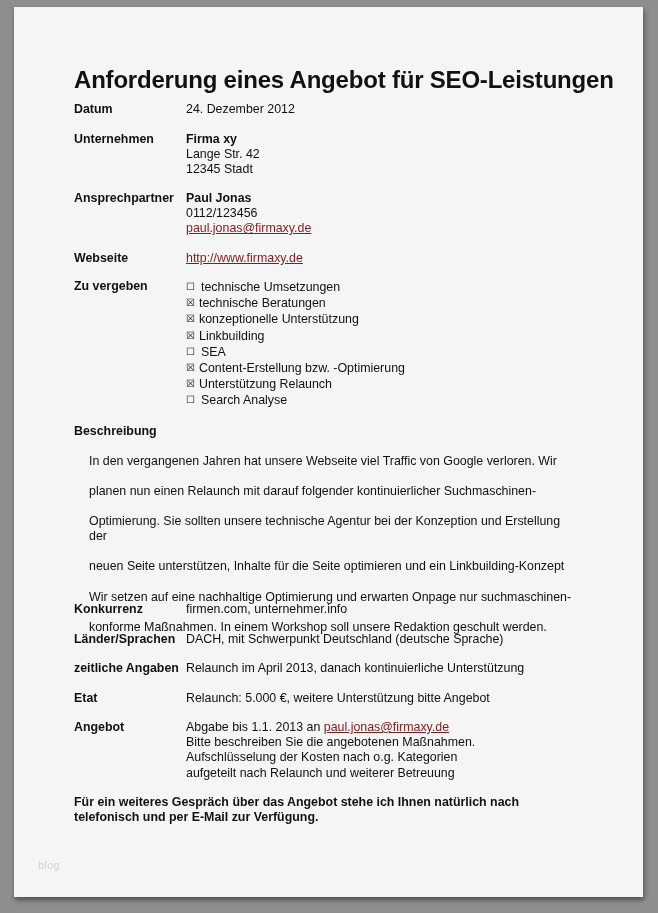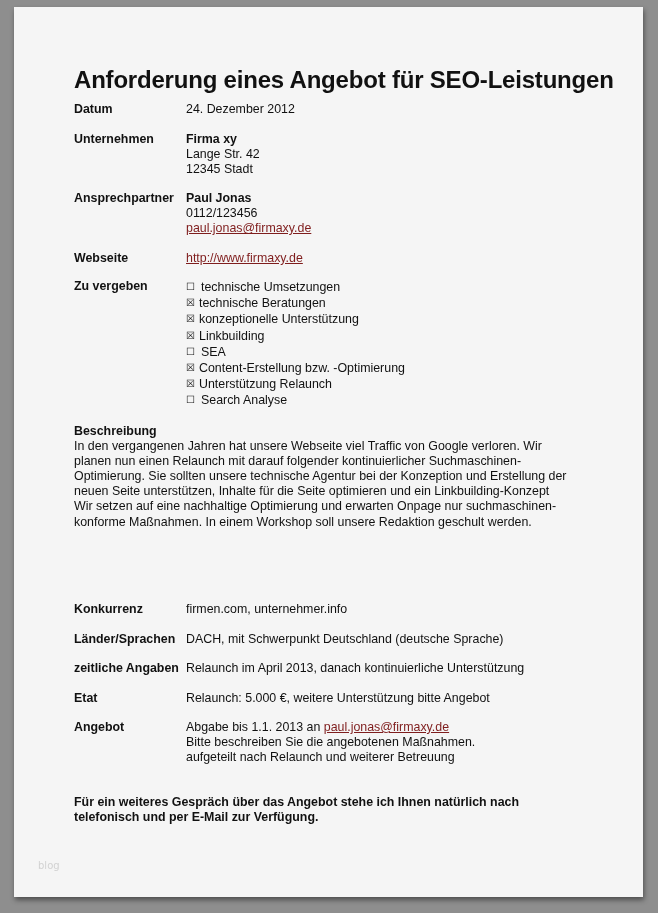--- a/index.html
+++ b/index.html
@@ -72,21 +72,21 @@
     .cb.unchecked { margin-right: 6px; }
     .desc {
       position: absolute;
       left: 60px;
       top: 417px;
       width: 520px;
       font-size: 12.4px;
       line-height: 15.1px;
     }
     .desc .heading { font-weight: bold; }
-    .desc p { margin: 0; }
+    .desc p { margin: 15px; }
     .closing {
       position: absolute;
       left: 60px;
       top: 788px;
       width: 520px;
       font-size: 12.4px;
       line-height: 14.6px;
       font-weight: bold;
     }
     .watermark {
@@ -202,20 +202,21 @@
     <div class="value">Relaunch: 5.000 €, weitere Unterstützung bitte Angebot</div>
   </div>
 
   <div class="row" style="top:713px;">
     <div class="label">Angebot</div>
     <div class="value">
       <div>
         <span>Abgabe bis 1.1. 2013 an </span><a class="link">paul.jonas@firmaxy.de</a>
       </div>
       <div>Bitte beschreiben Sie die angebotenen Maßnahmen.</div>
+      <div>Aufschlüsselung der Kosten nach o.g. Kategorien</div>
       <div>aufgeteilt nach Relaunch und weiterer Betreuung</div>
     </div>
   </div>
 
   <div class="closing">
     <div>Für ein weiteres Gespräch über das Angebot stehe ich Ihnen natürlich nach</div>
     <div>telefonisch und per E-Mail zur Verfügung.</div>
   </div>
 
   <div class="watermark">blog</div>

